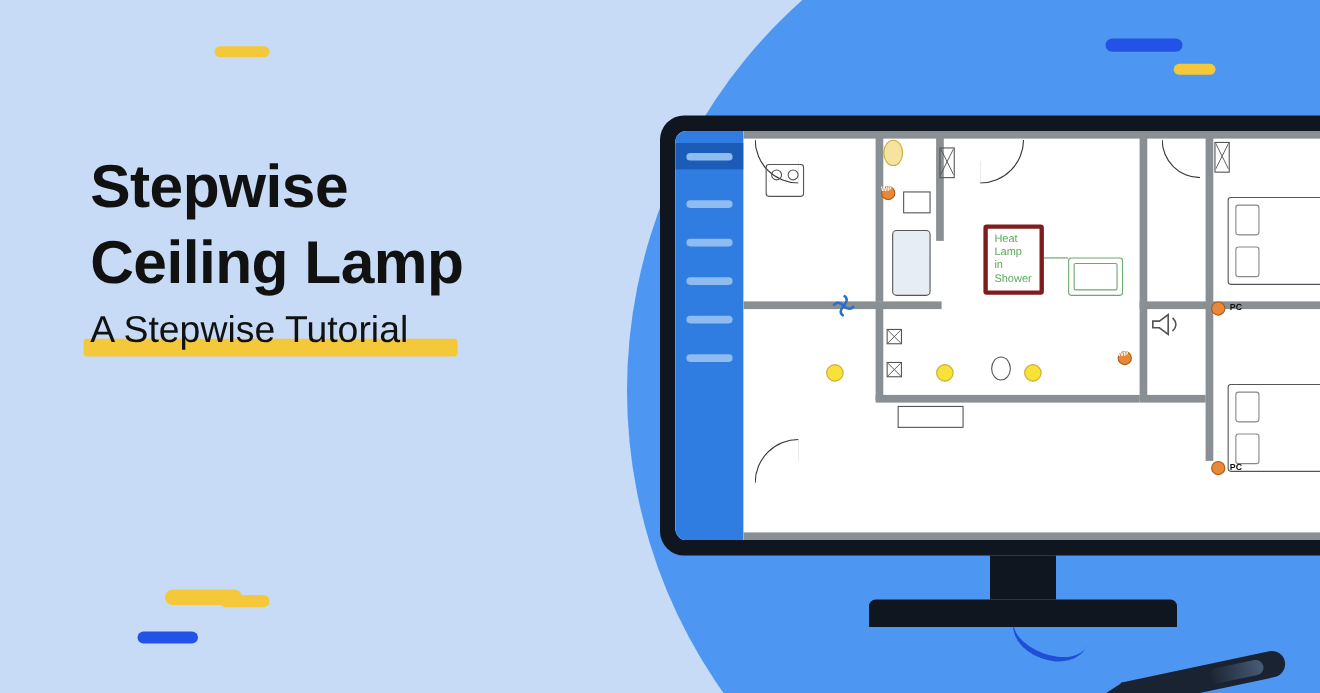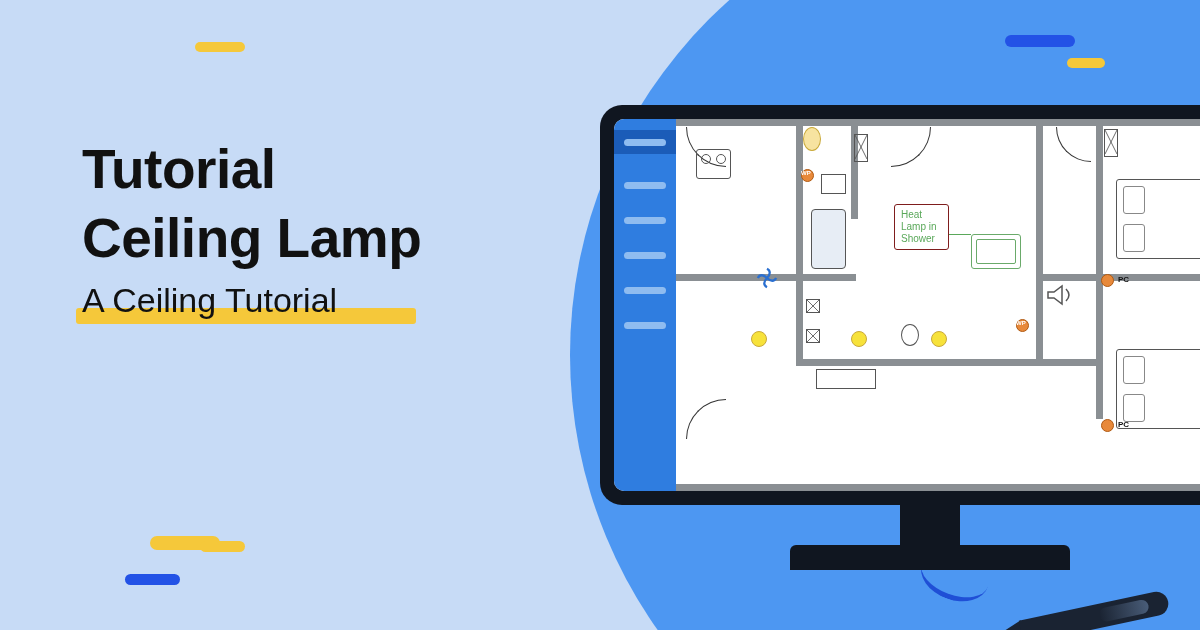--- a/index.html
+++ b/index.html
@@ -140,21 +140,21 @@
 }
 .fixture {
   position: absolute;
   border: 1.5px solid #555;
 }
 .circle-sym {
   border-radius: 50%;
 }
 .annotation {
   position: absolute;
-  border: 1px solid #7f1d1d;
+  border: 4px solid #7f1d1d;
   color: #5aa85a;
   font-size: 10px;
   padding: 4px 6px;
   background: #fff;
   border-radius: 3px;
   line-height: 1.2;
 }
 .pencil {
   position: absolute;
   right: 30px;
@@ -210,25 +210,25 @@
 <div class="big-circle"></div>
 
 <div class="dash" style="width:50px;background:#f5c83a;left:195px;top:42px;"></div>
 <div class="dash" style="width:70px;background:#2352e6;right:125px;top:35px;height:12px;border-radius:6px;"></div>
 <div class="dash" style="width:38px;background:#f5c83a;right:95px;top:58px;"></div>
 <div class="dash" style="width:70px;background:#f5c83a;left:150px;bottom:80px;height:14px;border-radius:7px;"></div>
 <div class="dash" style="width:45px;background:#f5c83a;left:200px;bottom:78px;height:11px;border-radius:6px;"></div>
 <div class="dash" style="width:55px;background:#2352e6;left:125px;bottom:45px;height:11px;border-radius:6px;"></div>
 
 <div class="title-block">
-  <div class="title-main">Tutorial</div>
+  <div class="title-main">Stepwise</div>
   <div class="title-main">Ceiling Lamp</div>
   <div class="subtitle-wrap">
     <div class="subtitle-highlight"></div>
-    <div class="subtitle">A Ceiling Tutorial</div>
+    <div class="subtitle">A Stepwise Tutorial</div>
   </div>
 </div>
 
 <div class="monitor">
   <div class="monitor-bezel">
     <div class="monitor-screen">
       <div class="sidebar">
         <div class="sidebar-item active"></div>
         <div class="sidebar-item"></div>
         <div class="sidebar-item"></div>

